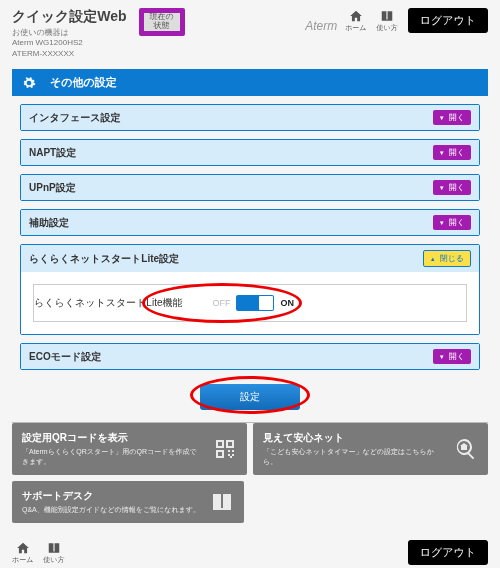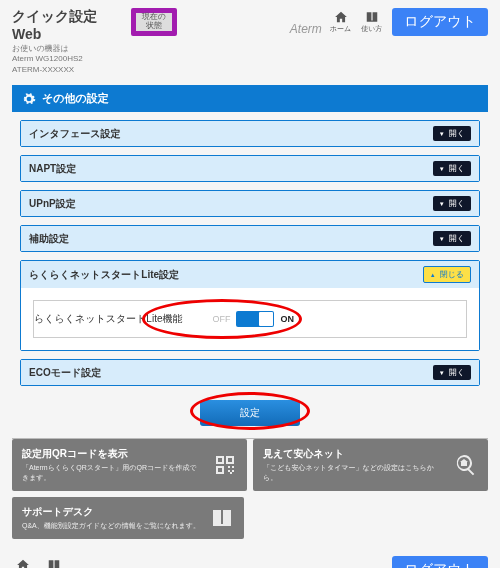--- a/index.html
+++ b/index.html
@@ -6,28 +6,28 @@
   body{width:500px;background:#f5f5f5;font-size:10px;color:#333}
   .header{padding:8px 12px 4px;display:flex;align-items:flex-start}
   .header-left{flex:1}
   .title{font-size:14px;font-weight:bold;color:#444}
   .subtitle{font-size:8px;color:#777;margin-top:2px;line-height:1.3}
   .status-btn{display:inline-block;border:5px solid #a21caf;background:#ddd;padding:0 6px;font-size:8px;color:#555;margin-left:6px;text-align:center;line-height:1.1;border-radius:2px}
   .header-right{display:flex;align-items:center;gap:10px}
   .brand{font-size:12px;font-style:italic;color:#999;margin-right:4px}
   .nav-icon{display:flex;flex-direction:column;align-items:center;color:#555;font-size:7px}
   .nav-icon svg{width:18px;height:14px;fill:#555}
-  .logout-btn{background:#3b82f6;color:#fff;font-size:14px;padding:5px 12px;border:none;border-radius:3px}
-  .section-title{background:#0d7ad1;color:#fff;display:flex;align-items:center;gap:6px;padding:6px 10px;font-size:11px;font-weight:bold;margin:6px 12px 8px}
+  .logout-btn{background:#000000;color:#fff;font-size:11px;padding:5px 12px;border:none;border-radius:3px}
+  .section-title{background:#0d7ad1;color:#fff;display:flex;align-items:center;gap:14px;padding:6px 10px;font-size:11px;font-weight:bold;margin:6px 12px 8px}
   .section-title svg{width:14px;height:14px;fill:#fff}
   .panels{padding:0 20px}
   .panel{border:1px solid #0d7ad1;border-radius:2px;margin-bottom:8px}
   .panel-head{background:#d7ecfb;display:flex;align-items:center;justify-content:space-between;padding:5px 8px}
   .panel-label{font-size:10px;font-weight:bold;color:#333}
-  .panel-btn{background:#0f172a;color:#fff;font-size:8px;padding:2px 6px;border-radius:2px;display:flex;align-items:center;gap:2px}
+  .panel-btn{background:#a21caf;color:#fff;font-size:8px;padding:2px 6px;border-radius:2px;display:flex;align-items:center;gap:2px}
   .panel-btn.close{background:#fde047;color:#0d7ad1;border:1px solid #0d7ad1}
   .panel-body{background:#fff;padding:12px}
   .toggle-row{border:1px solid #ccc;padding:10px 0;display:flex;align-items:center;gap:30px}
   .toggle-label{font-size:10px}
   .toggle-wrap{display:flex;align-items:center;gap:6px;font-size:9px;position:relative}
   .toggle{width:38px;height:16px;background:#0d7ad1;border-radius:2px;position:relative}
   .toggle::after{content:"";position:absolute;right:1px;top:1px;width:14px;height:14px;background:#fff;border-radius:1px}
   .off-text{color:#bbb}
   .on-text{color:#222;font-weight:bold}
   .ellipse{position:absolute;border:3px solid #e00;border-radius:50%;pointer-events:none}

